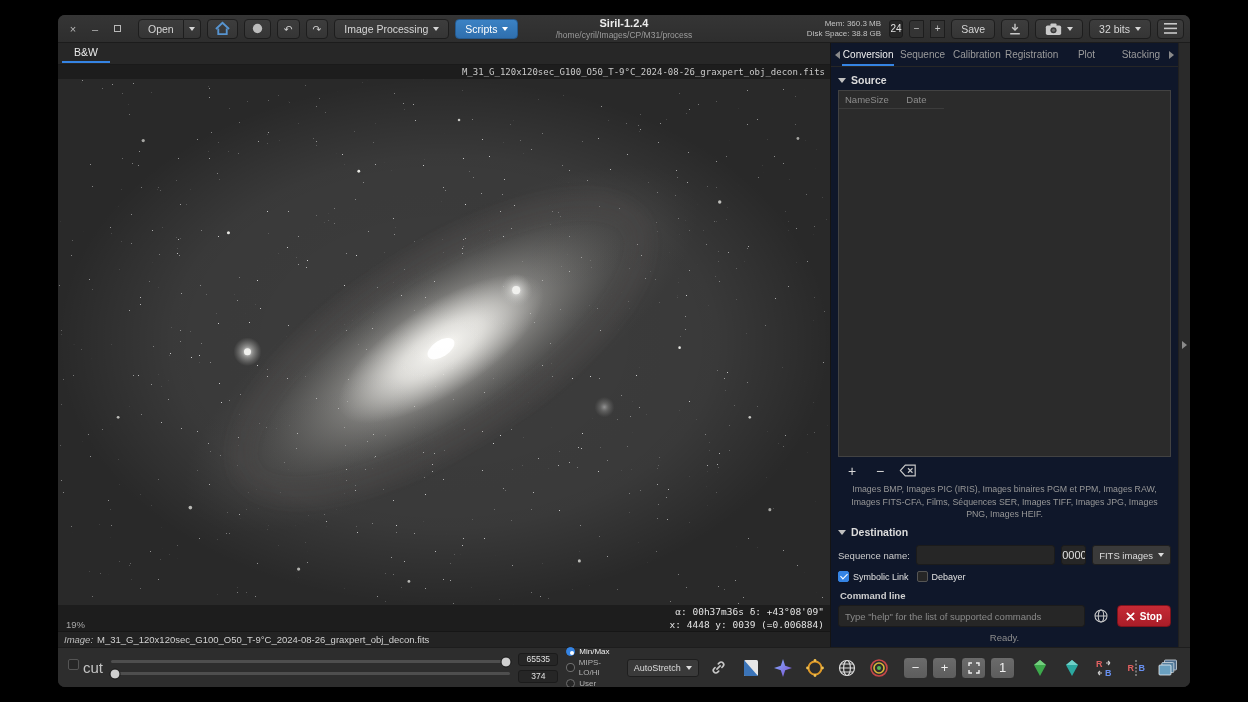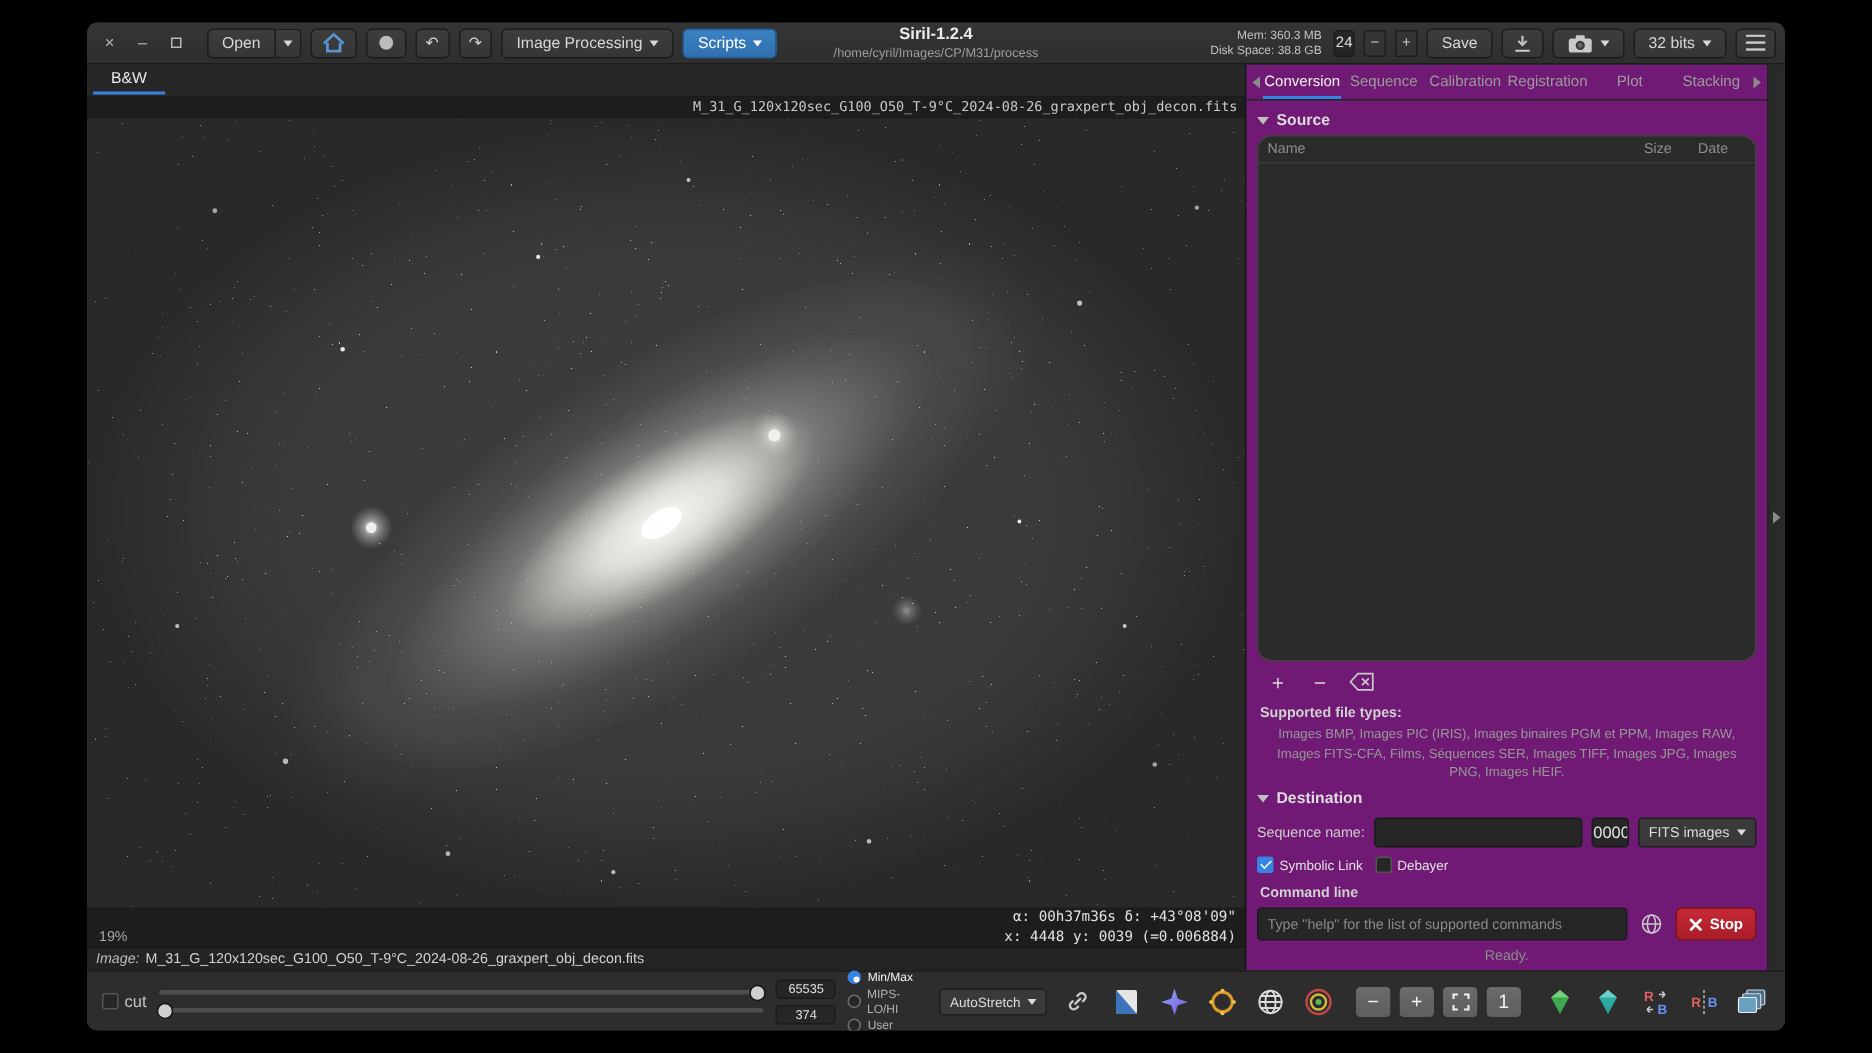--- a/index.html
+++ b/index.html
@@ -52,28 +52,28 @@
   .coords-row1 { height:13px; text-align:right; padding-right:6px; font-family:"DejaVu Sans Mono", monospace;
                  font-size:9.5px; color:#e2e2e2; line-height:13px; }
   .coords-row2 { height:13px; display:flex; justify-content:space-between; padding:0 6px 0 8px;
                  font-family:"DejaVu Sans Mono", monospace; font-size:9.5px; color:#e2e2e2; line-height:13px; }
   .zoomtxt { color:#a8a8a8; font-family:"Liberation Sans", sans-serif; }
   .image-label-row { height:16px; flex:0 0 16px; background:#232323; border-top:1px solid #161616;
                      display:flex; align-items:center; padding-left:6px; gap:4px; font-size:9.5px; color:#d2d2d2; }
   .image-label-prefix { font-style:italic; color:#bdbdbd; }
 
   
-  .right-pane { flex:1; background:#701a75; display:flex; flex-direction:column; min-width:0; }
+  .right-pane { flex:1; background:#0f172a; display:flex; flex-direction:column; min-width:0; }
   .rtabs { height:24px; flex:0 0 24px; display:flex; align-items:center; border-bottom:1px solid #262626; padding:0 4px; gap:2px; }
   .rtab { flex:1; text-align:center; font-size:10px; color:#9b9b9b; padding:5px 0 4px; border-bottom:2px solid transparent; white-space:nowrap; }
   .rtab.active { color:#f0f0f0; border-bottom-color:#3584e4; }
   .rcontent { flex:1; min-height:0; display:flex; flex-direction:column; padding:5px 7px 4px;justify-content:space-between; }
   .expander-hd { display:flex; align-items:center; gap:5px; font-size:10.5px; font-weight:bold; color:#dcdcdc; margin:2px 0 4px; }
   .car-down { width:0;height:0;border-left:4px solid transparent;border-right:4px solid transparent;border-top:5px solid #c0c0c0; }
-  .filelist { flex:1; min-height:0; background:#2b2b2b; border:1px solid #424242; border-radius:10px; display:flex; flex-direction:column; }
+  .filelist { flex:1; min-height:0; background:#2b2b2b; border:1px solid #424242; border-radius:0; display:flex; flex-direction:row; }
   .filelist-head { height:18px; display:flex; align-items:center; padding:0 6px; font-size:9.5px; color:#8d8d8d; border-bottom:1px solid #3c3c3c; }
   .col-name { flex:1; }
   .col-size { width:36px; }
   .col-date { width:32px; }
   .filelist-body { flex:1; }
   .list-tools { height:26px; flex:0 0 26px; display:flex; align-items:center; gap:4px; padding:2px 2px 0; }
   .flatbtn { width:24px; height:20px; display:flex; align-items:center; justify-content:center;
              color:#d8d8d8; font-size:14px; border-radius:3px; background:transparent; }
   .sec-title { font-size:9.5px; font-weight:bold; color:#d0d0d0; margin:3px 0 2px 2px; }
   .supported-text { font-size:8.8px; color:#989898; text-align:center; line-height:1.45; padding:0 8px; margin-bottom:3px; }
@@ -99,21 +99,21 @@
   .stop-btn { height:22px; background:linear-gradient(#c62a35,#a81d28); border:1px solid #7d121b; border-radius:4px;
               color:#fff; font-size:10px; font-weight:bold; display:flex; align-items:center; gap:5px; padding:0 8px; }
   .ready { text-align:center; font-size:9.5px; color:#8d8d8d; margin-top:5px; }
 
   .expander-strip { width:12px; flex:0 0 12px; background:#2a2a2a; border-left:1px solid #202020;
                     display:flex; align-items:center; justify-content:center; }
 
   
   .bottombar { height:40px; flex:0 0 40px; background:#2d2d2d; border-top:1px solid #1d1d1d;
                display:flex; align-items:center; padding:0 10px; gap:8px; }
-  .cut-group { display:flex; align-items:flex-start; gap:4px; font-size:11px; color:#c4c4c4; }
+  .cut-group { display:flex; align-items:flex-start; gap:4px; font-size:15px; color:#c4c4c4; }
   .sliders { width:428px; display:flex; flex-direction:column; gap:9px; }
   .slider-track { position:relative; height:3px; background:#4e4e4e; border-radius:2px; }
   .slider-handle { position:absolute; top:50%; transform:translate(-50%,-50%); width:11px; height:11px;
                    border-radius:50%; background:#cfcfcf; border:1px solid #151515; }
   .vals { display:flex; flex-direction:column; gap:4px; }
   .val-entry { width:40px; height:13px; font-size:8.5px; text-align:center; padding:0; }
   .modes { display:flex; flex-direction:column; gap:1px; }
   .mode-row { display:flex; align-items:center; gap:4px; font-size:8px; color:#b2b2b2; line-height:10px; }
   .mode-row.sel { color:#f0f0f0; }
   .radio { width:9px; height:9px; border-radius:50%; background:#262626; border:1px solid #6f6f6f; position:relative; }
@@ -343,21 +343,20 @@
             <span class="flatbtn">+</span>
             <span class="flatbtn">−</span>
             <span class="flatbtn">
               <svg width="18" height="13" viewBox="0 0 20 14" fill="none" stroke="#c8c8c8" stroke-width="1.3">
                   <path d="M7 1h11v12H7L1.5 7z"></path>
                   <path d="M10 4.5l5 5M15 4.5l-5 5"></path>
                 </svg>
             </span>
           </div>
 
-          <div class="sec-title">Supported file types:</div>
           <div class="supported-text">Images BMP, Images PIC (IRIS), Images binaires PGM et PPM, Images RAW, Images FITS-CFA, Films, Séquences SER, Images TIFF, Images JPG, Images PNG, Images HEIF.</div>
 
           <div class="expander-hd">
             <span class="car-down"></span>
             <span>Destination</span>
           </div>
 
           <div class="seq-row">
             <span class="seq-label">Sequence name:</span>
             <input class="entry seq-name" style="">

